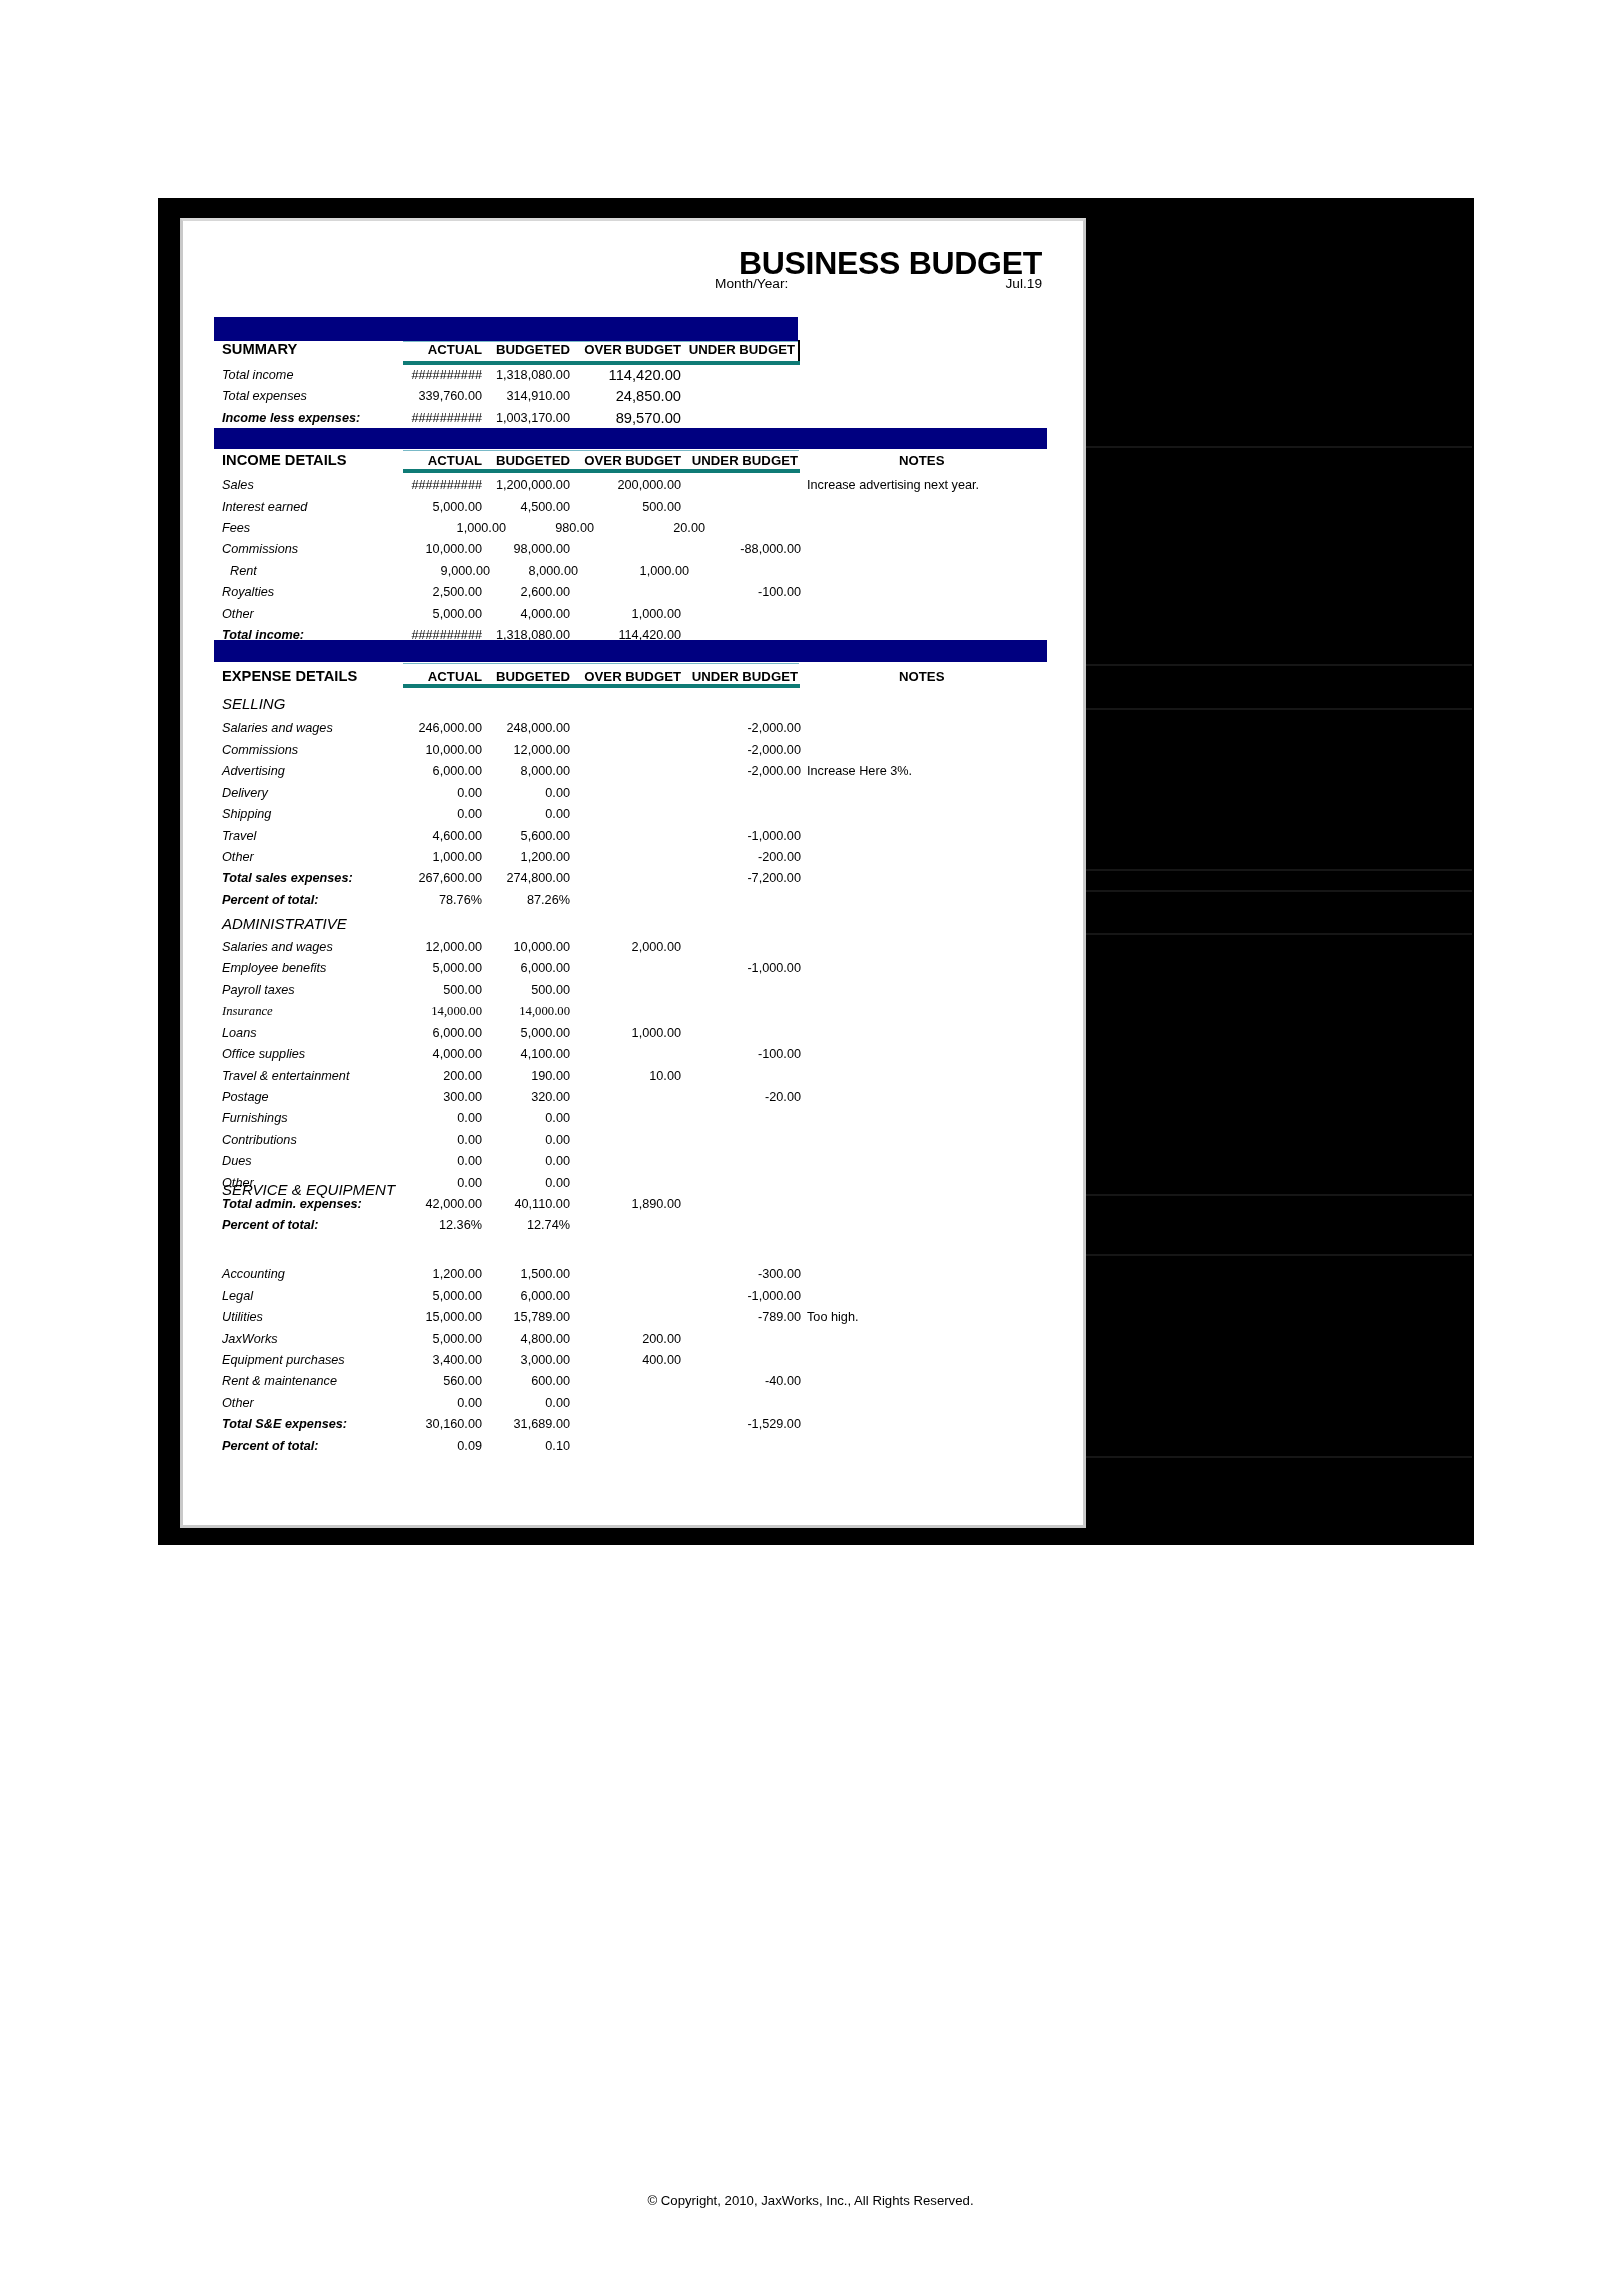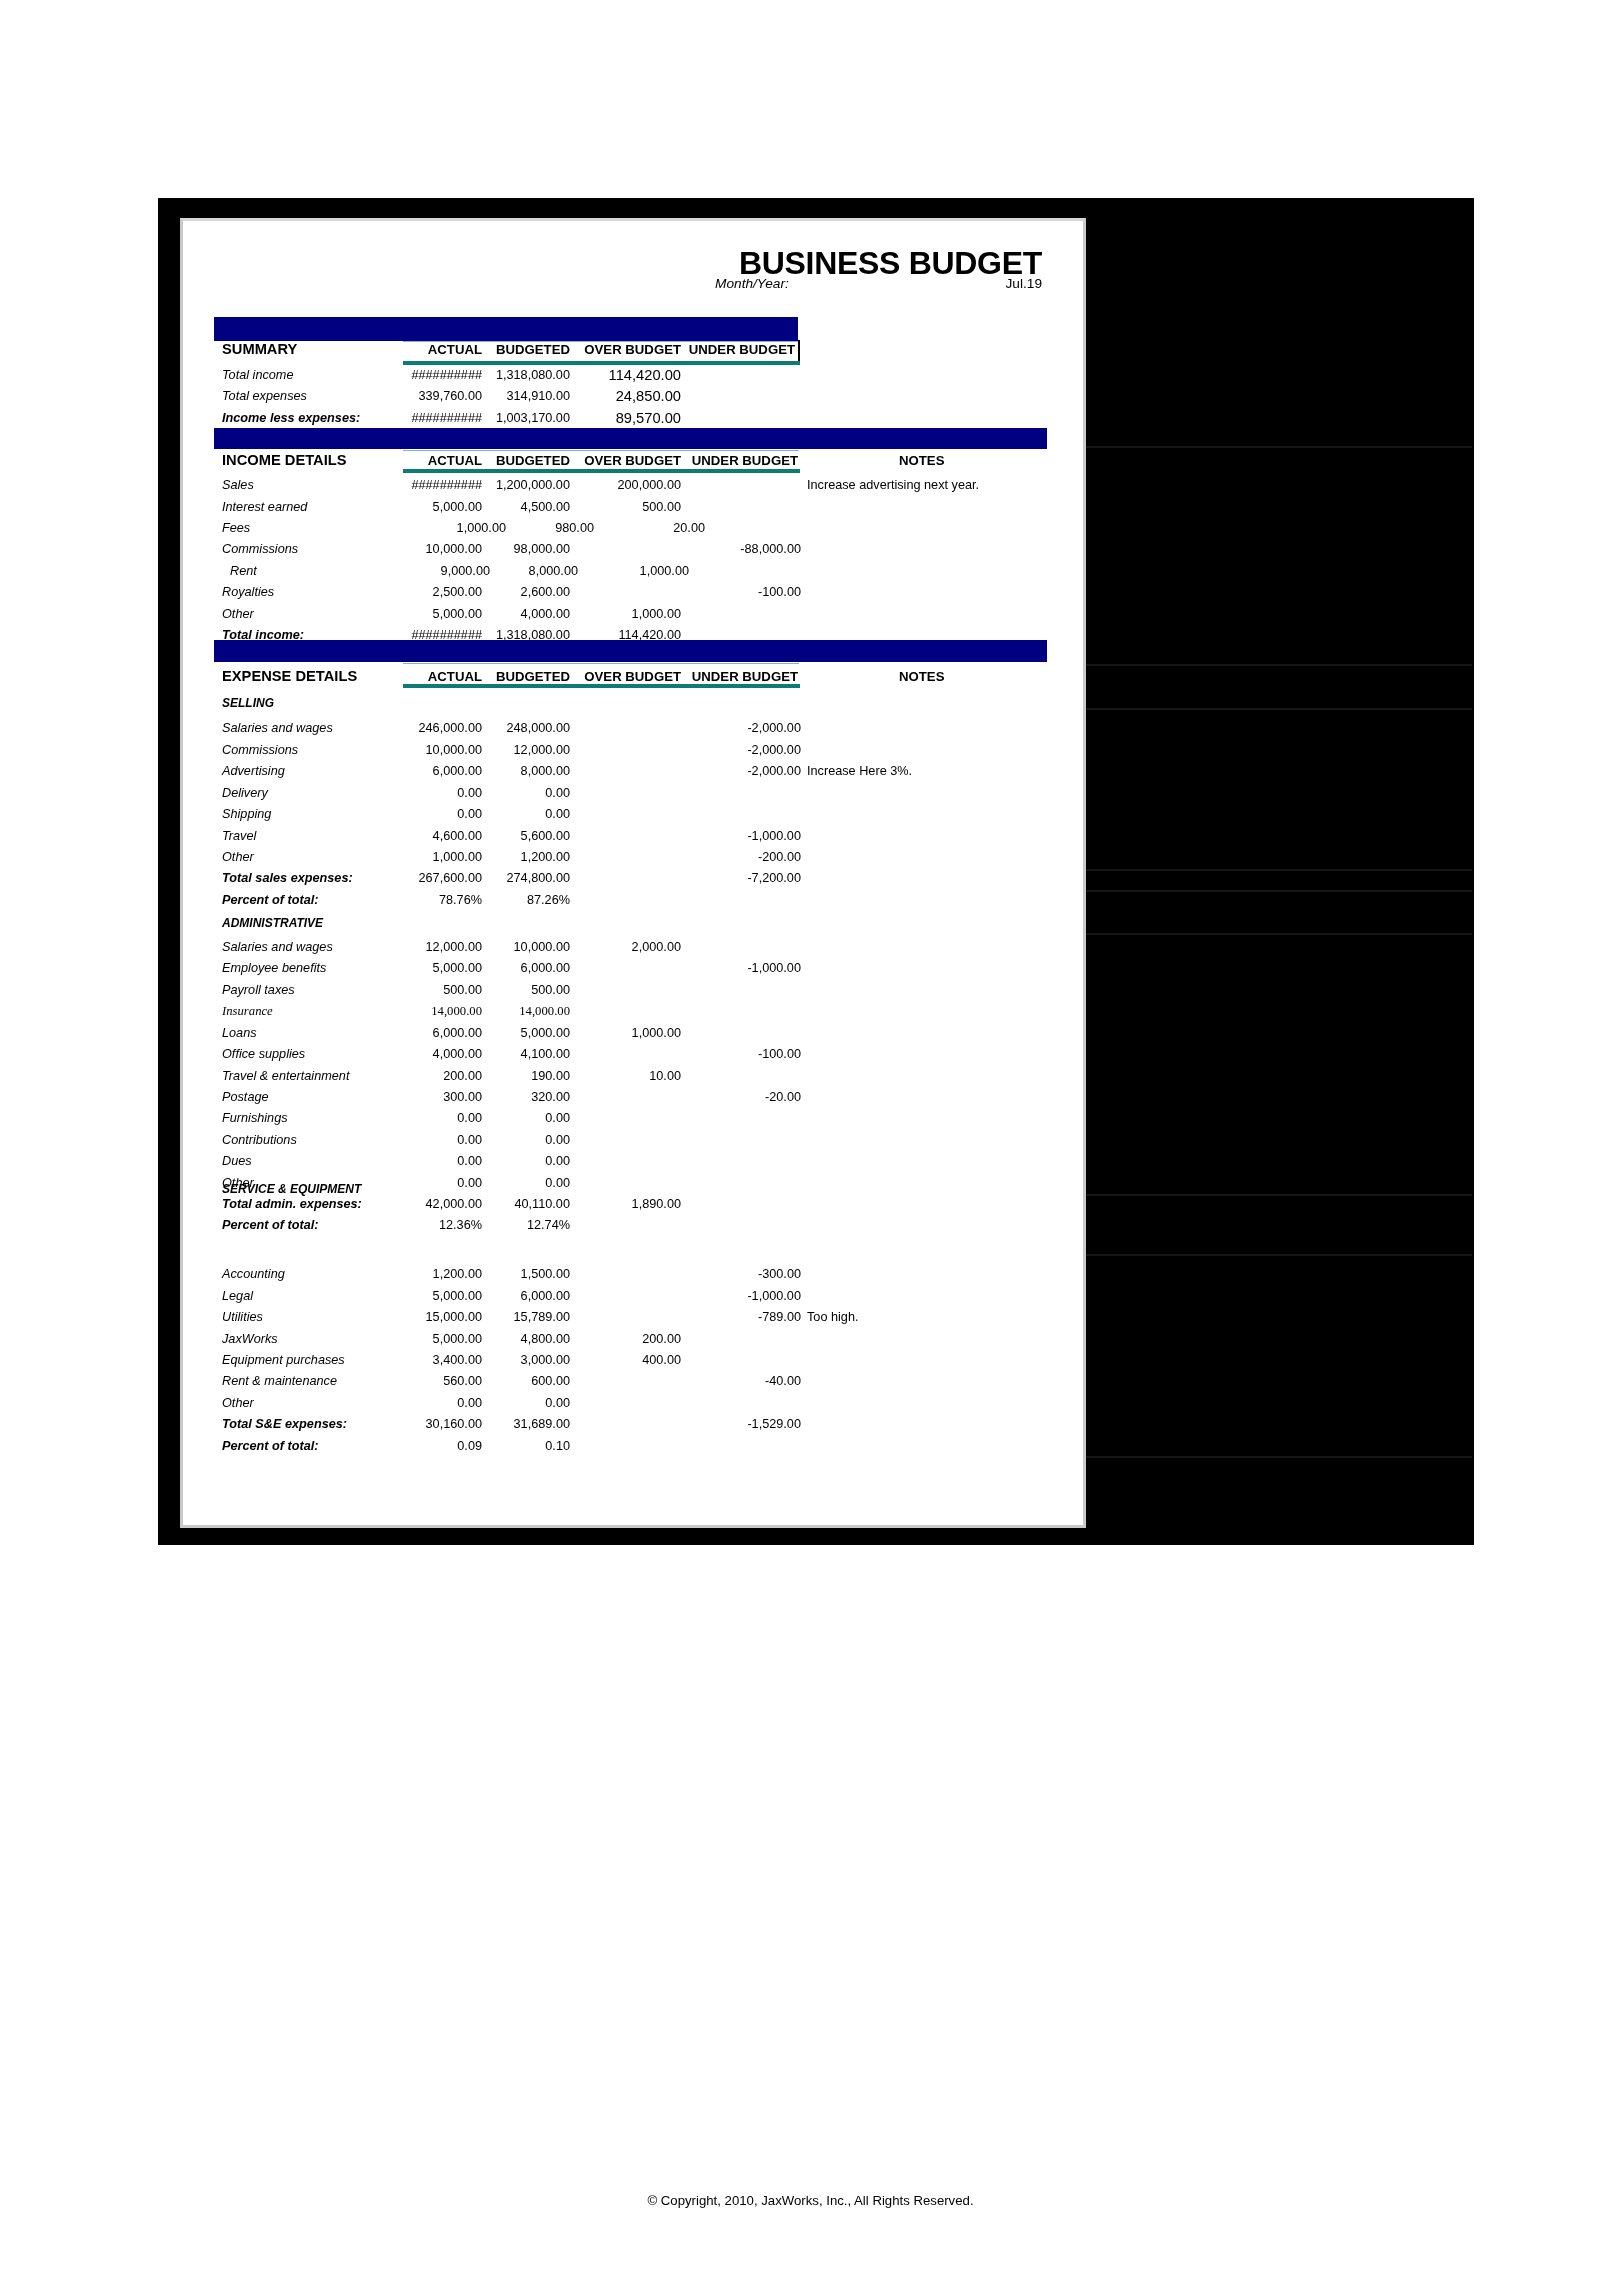--- a/index.html
+++ b/index.html
@@ -7,21 +7,21 @@
   .frame{position:absolute;left:158px;top:198px;width:1316px;height:1347px;background:#000;}
   .frame-line{position:absolute;left:1084px;width:388px;height:2px;background:#161616;}
   .page{position:absolute;left:180px;top:218px;width:906px;height:1310px;background:#fff;border:3.9px solid #c9c9c9;border-top-color:#d7d7d7;box-sizing:border-box;}
   .abs{position:absolute;white-space:nowrap;}
   .title{font-weight:bold;font-size:32px;letter-spacing:-0.3px;}
   .navy{position:absolute;background:#000080;}
   .teal{position:absolute;height:3.9px;background:#0f7b76;}
   .tealtop{position:absolute;height:1px;background:#79b9c7;}
   .hdr{font-size:13.2px;font-weight:bold;}
   .sec{font-size:14.7px;font-weight:bold;}
-  .subsec{font-size:12px;font-weight:bold;font-style:italic;}
+  .subsec{font-size:15px;font-weight:normal;font-style:italic;}
   .lbl{font-size:12.7px;font-style:italic;}
   .lbl.b{font-weight:bold;}
   .num{font-size:12.7px;text-align:right;}
   .num.big{font-size:14.7px;}
   .note{font-size:12.7px;}
   .row{position:absolute;left:0;width:100%;height:19.6px;}
   .row > span{position:absolute;top:0;line-height:19.6px;white-space:nowrap;}
   .c-lbl{left:222px;}
   .c-act{right:calc(1621px - 482px);}
   .c-bud{right:calc(1621px - 570px);}
@@ -40,21 +40,21 @@
 <div class="frame-line" style="top:869px"></div>
 <div class="frame-line" style="top:890px"></div>
 <div class="frame-line" style="top:933px"></div>
 <div class="frame-line" style="top:1194px"></div>
 <div class="frame-line" style="top:1254px"></div>
 <div class="frame-line" style="top:1456px"></div>
 
 <div class="page"></div>
 
 <div class="abs title" style="right:579px;top:245px;">BUSINESS BUDGET</div>
-<div class="abs" style="left:715px;top:276px;font-size:13.7px;font-style:italic;">Month/Year:</div>
+<div class="abs" style="left:715px;top:276px;font-size:13.7px;">Month/Year:</div>
 <div class="abs" style="right:579px;top:276px;font-size:13.7px;">Jul.19</div>
 
 <div class="navy" style="left:214px;top:317px;width:584px;height:23.5px;"></div>
 <div class="tealtop" style="left:403px;top:341px;width:396px;"></div>
 <div style="position:absolute;left:798px;top:340px;width:2px;height:23.5px;background:#000;"></div>
 <div class="teal" style="left:403px;top:361px;width:397px;"></div>
 <div class="row" style="top:340px;">
   <span class="c-lbl sec">SUMMARY</span>
   <span class="c-act hdr">ACTUAL</span>
   <span class="c-bud hdr">BUDGETED</span>

